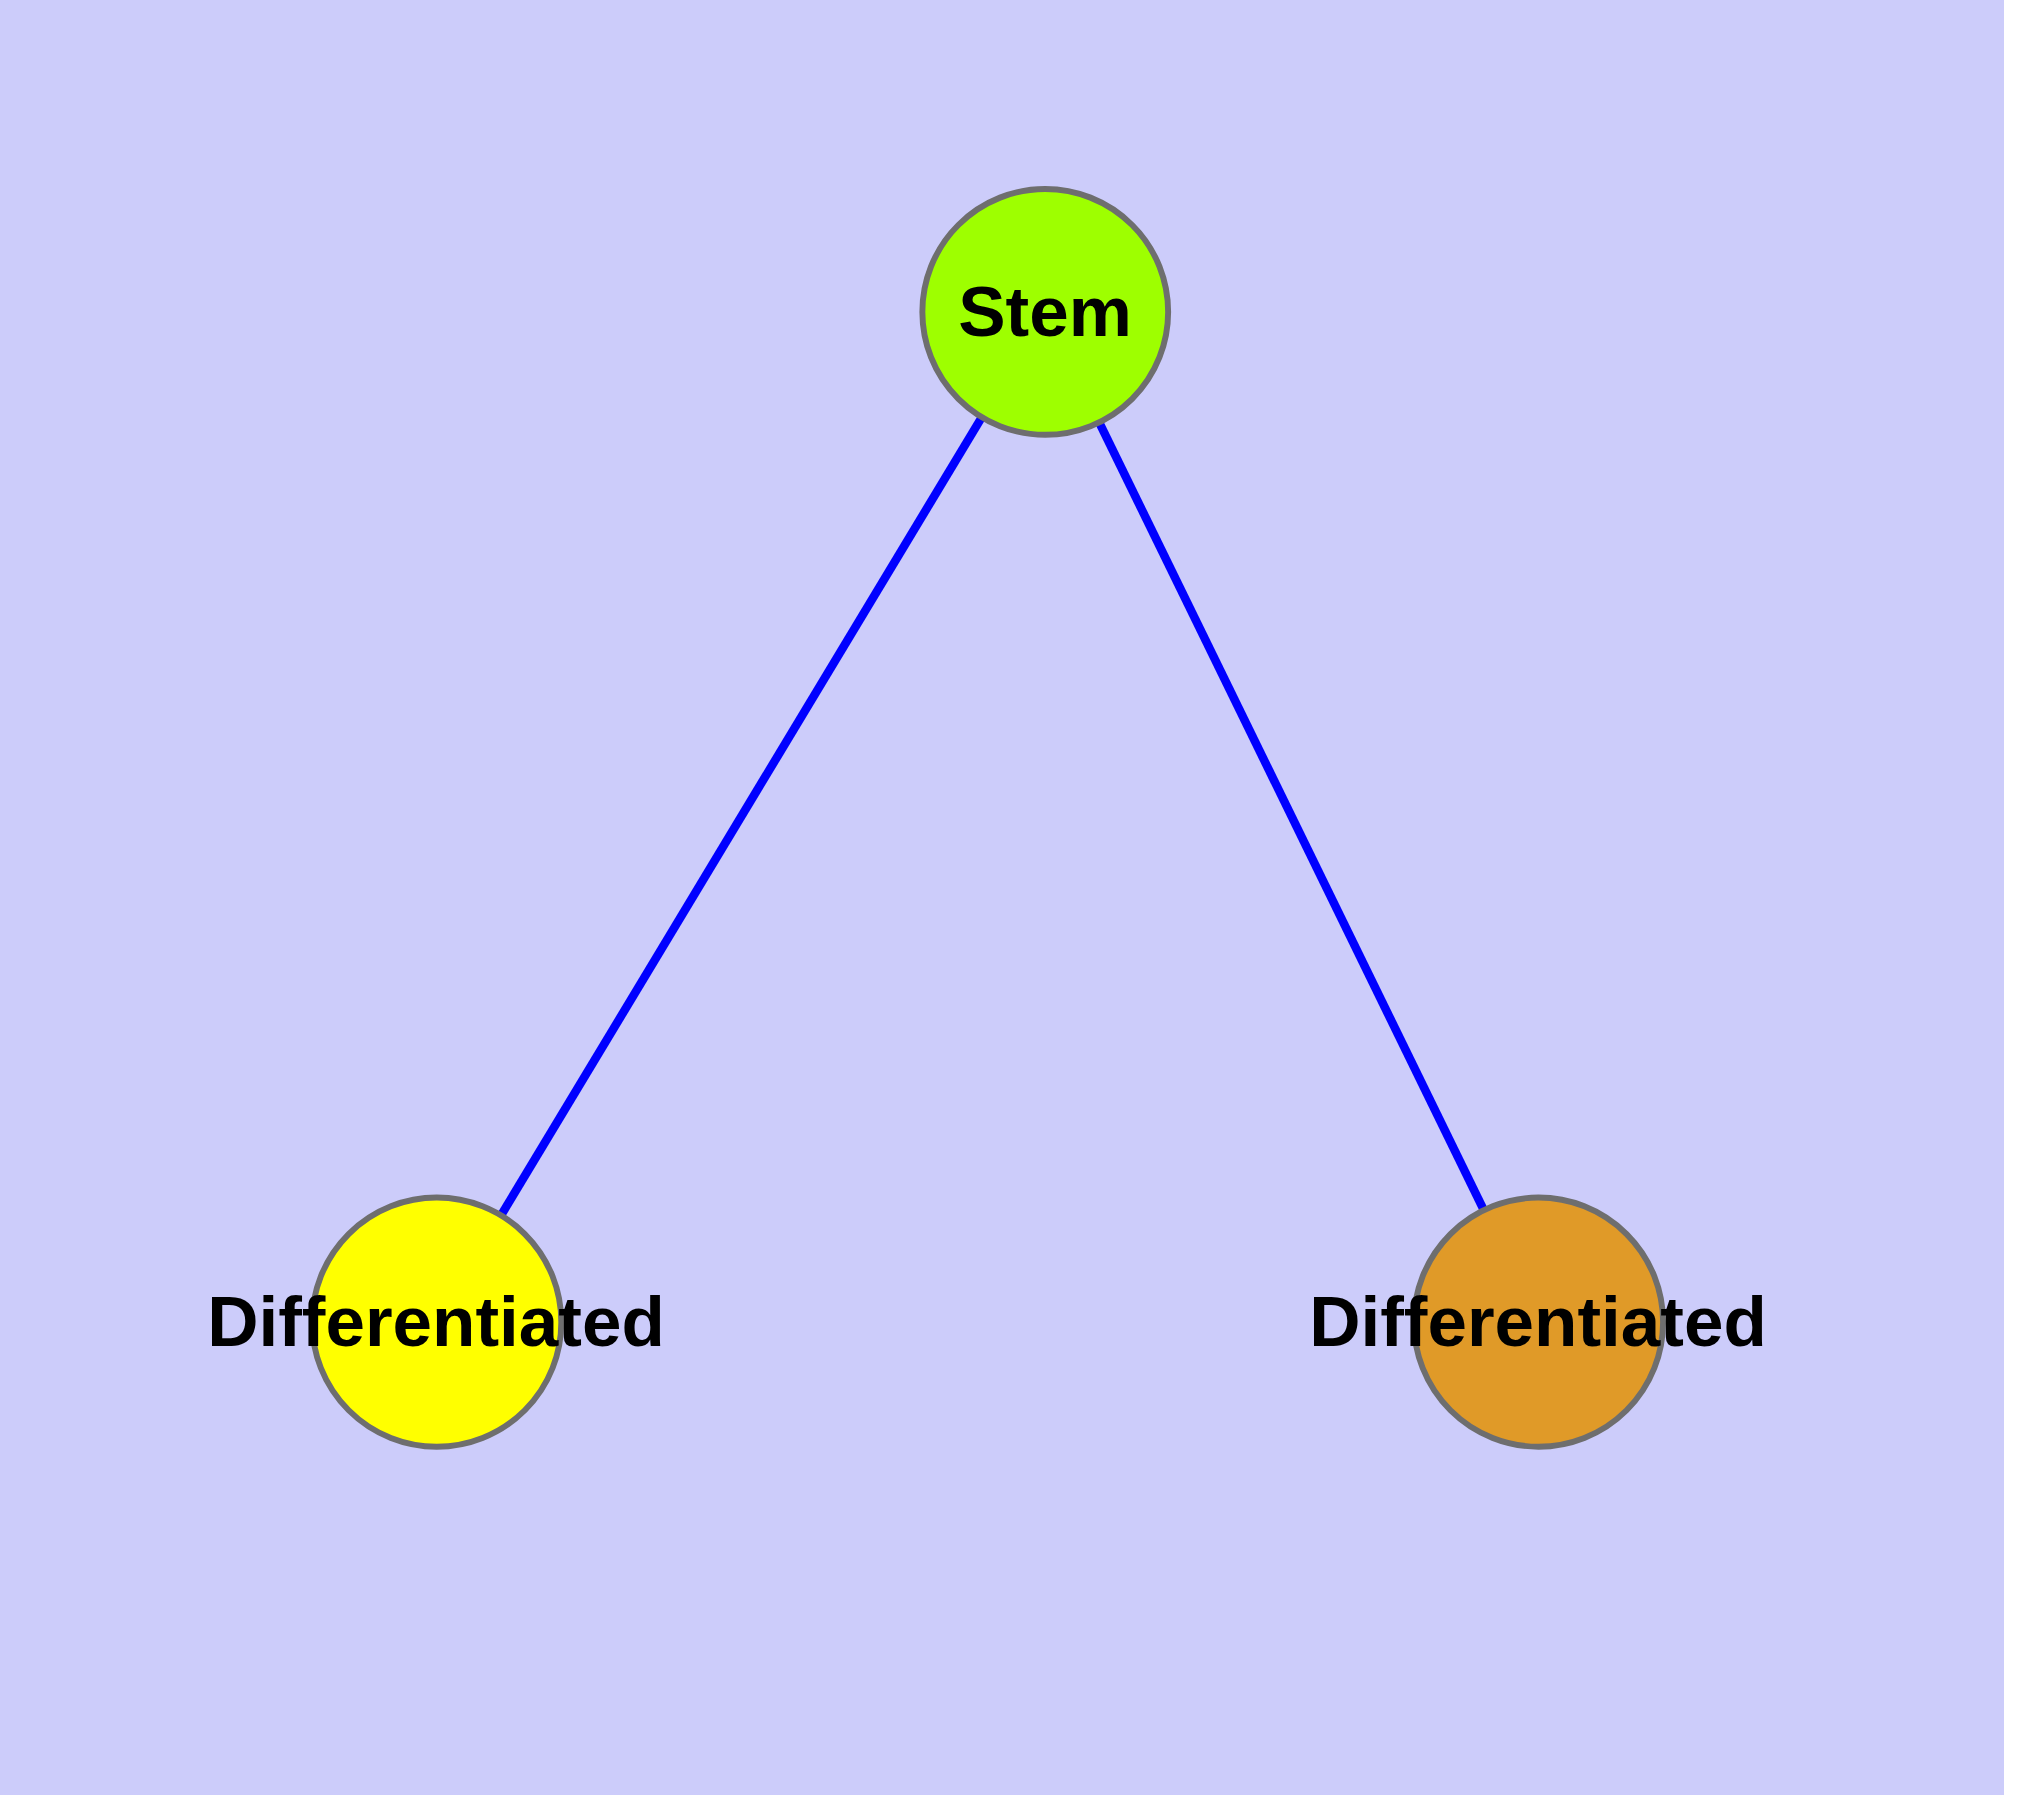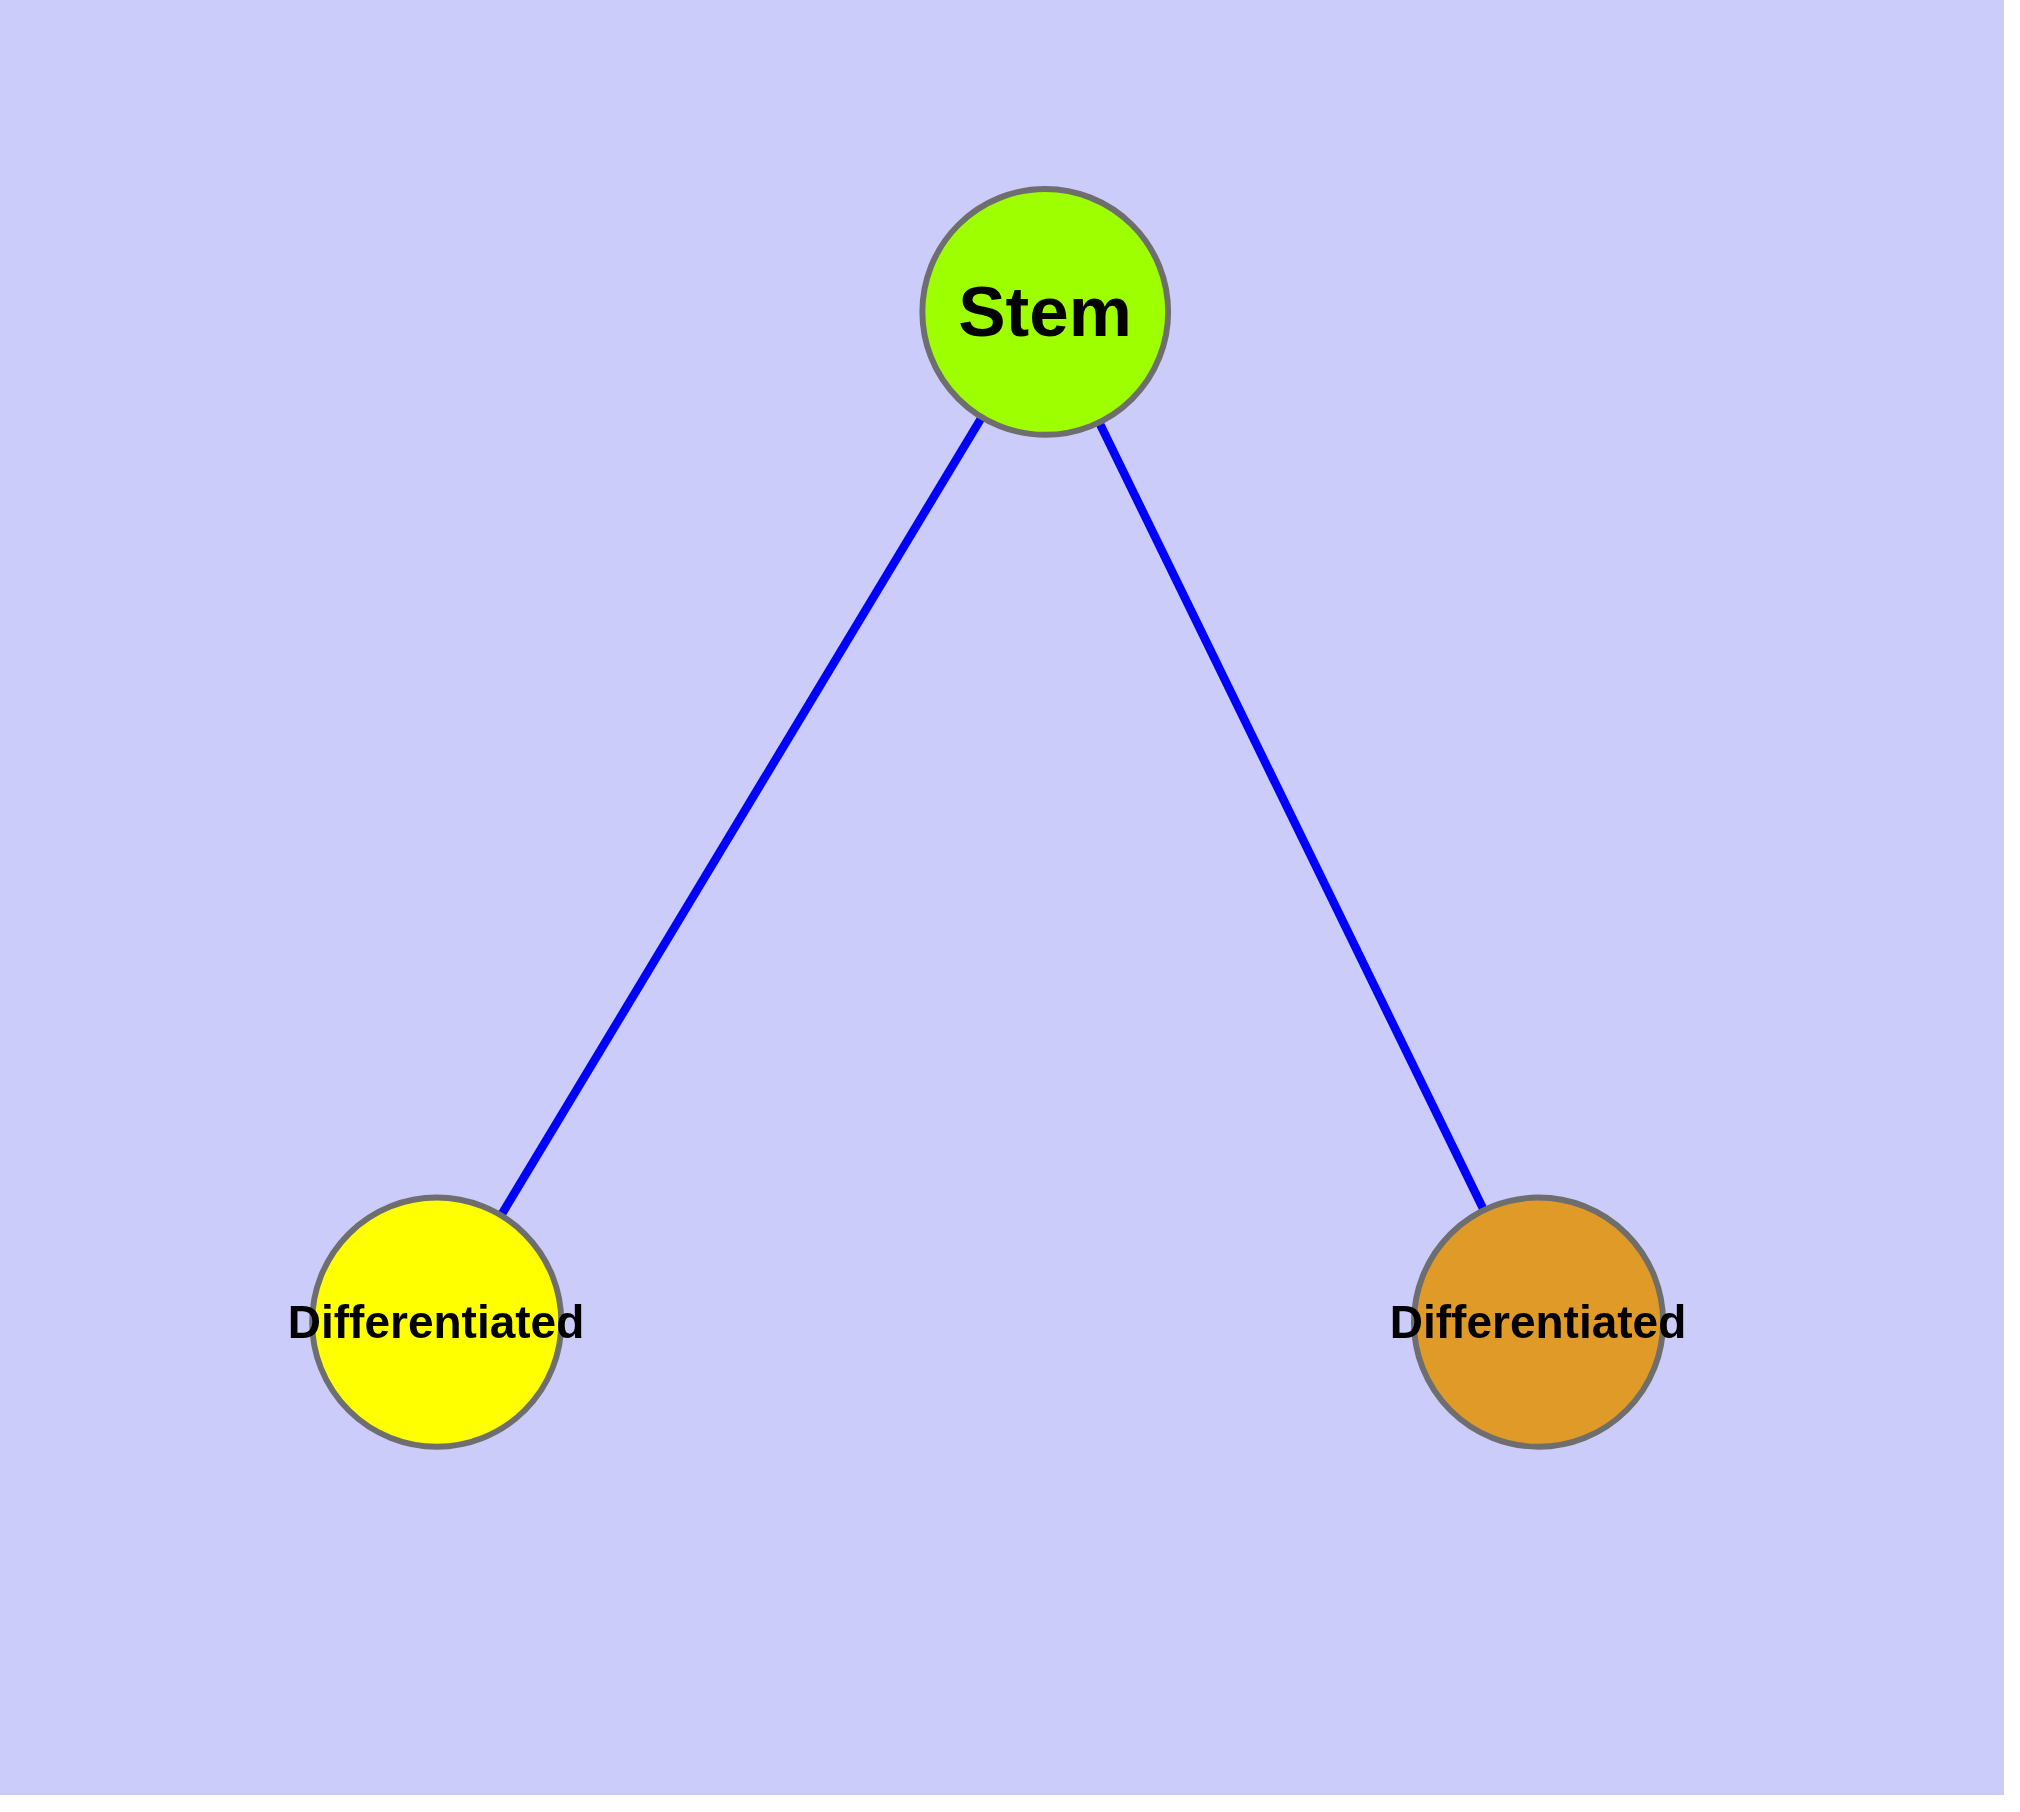--- a/index.html
+++ b/index.html
@@ -40,21 +40,21 @@
     color: #000000;
     line-height: 1.02;
     white-space: nowrap;
     pointer-events: none;
     transform: translate(-50%, -50%);
   }
   .node-label.large {
     font-size: 71px;
   }
   .node-label.multi {
-    font-size: 46px;
+    font-size: 71px;
   }
 </style>
 </head>
 <body>
 
 <div id="canvas">
 
   <div id="plot-background"></div>
 
   <svg id="graph-svg" viewBox="0 0 2384 2138" xmlns="http://www.w3.org/2000/svg">

